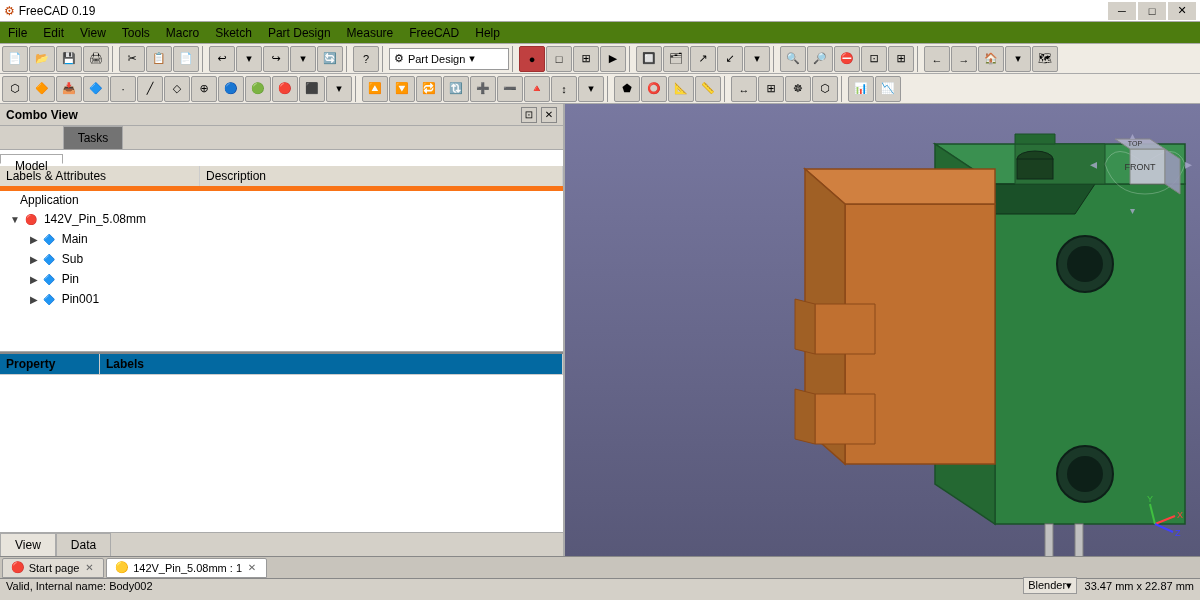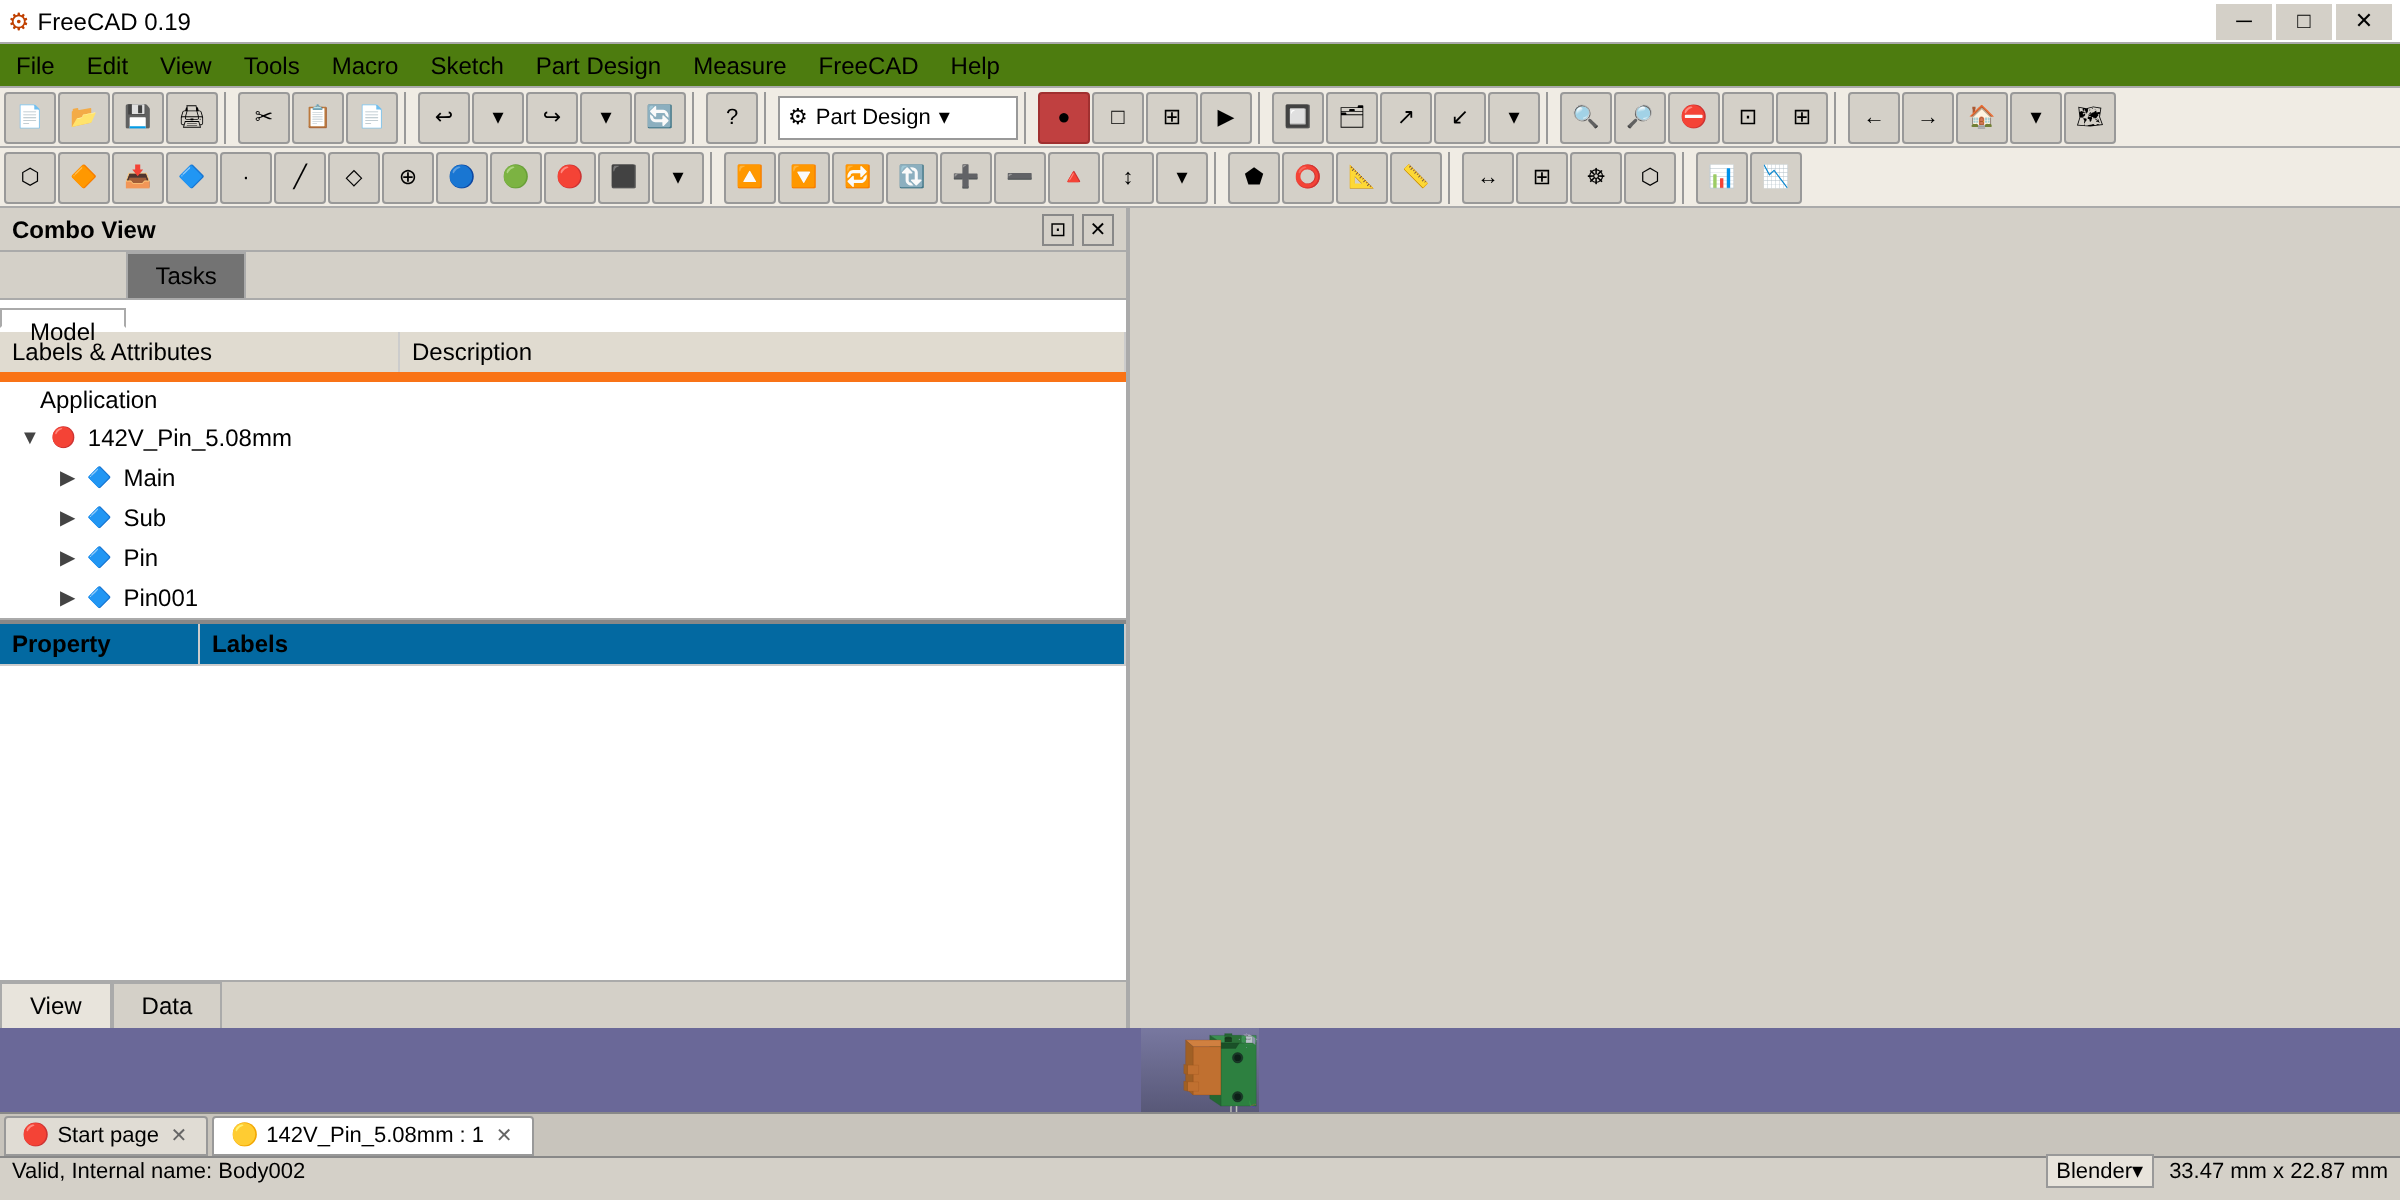--- a/index.html
+++ b/index.html
@@ -59,21 +59,20 @@
       height: 22px; min-width: 120px;
       background: #fff; border: 1px solid #999;
       display: flex; align-items: center; padding: 0 4px;
       cursor: pointer; font-size: 11px; gap: 4px;
     }
 
     
     #main {
       display: flex;
       height: calc(600px - 22px - 22px - 30px - 30px - 22px - 22px);
-      flex-direction: column;
     }
 
     
     #leftpanel {
       width: 565px;
       display: flex;
       flex-direction: column;
       background: #f0ece4;
       border-right: 2px solid #aaa;
     }

